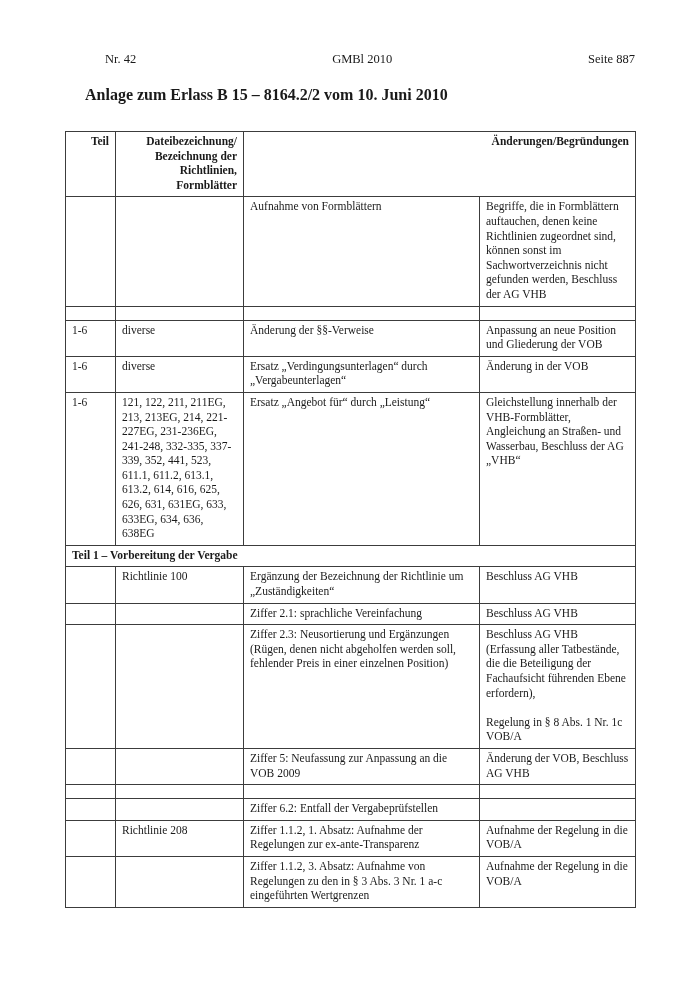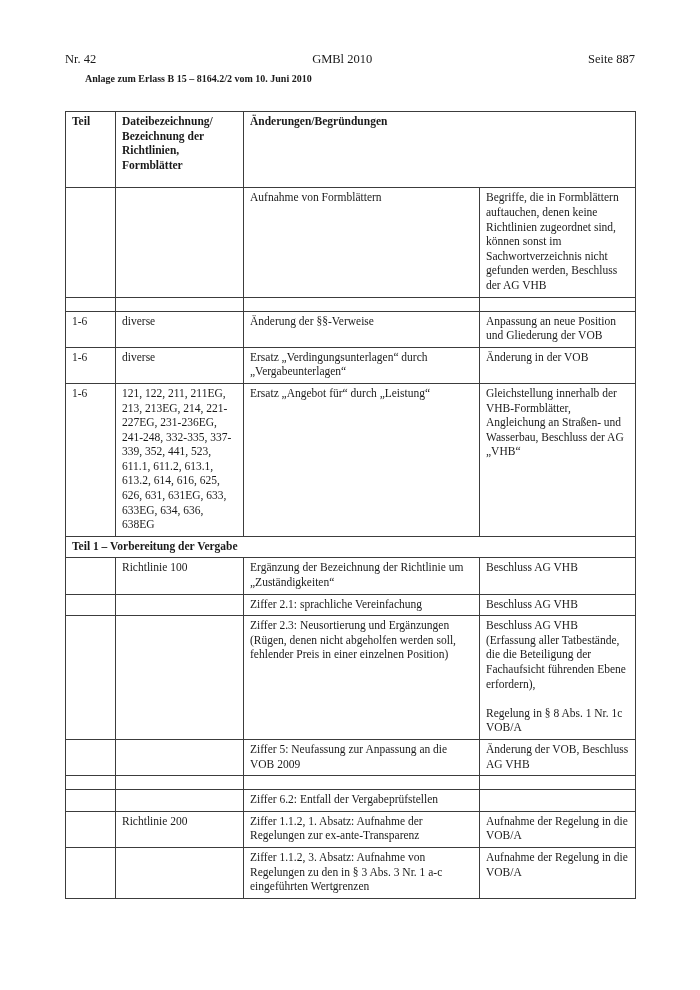--- a/index.html
+++ b/index.html
@@ -13,45 +13,46 @@
   }
   .page {
     width: 700px; height: 990px;
     padding: 52px 65px 0 65px;
   }
   .page-header {
     display: flex;
     justify-content: space-between;
     align-items: baseline;
     font-size: 12.5px;
+    margin-left: 40px;
   }
   .subtitle {
-    margin: 6px 0 0 20px;
+    margin: 19px 0 0 20px;
     font-weight: bold;
-    font-size: 10px;
+    font-size: 16px;
   }
   table.changes {
     margin-top: 27px;
     width: 570px;
     border-collapse: collapse;
     table-layout: fixed;
   }
   table.changes th, table.changes td {
     border: 1px solid #3c3c3c;
     vertical-align: top;
     padding: 2px 6px 4px 6px;
     font-size: 11.5px;
     line-height: 1.27;
     white-space: pre-line;
     word-wrap: break-word;
   }
   table.changes th {
-    text-align: left;
+    text-align: right;
     font-weight: bold;
-    padding-bottom: 15px;
+    padding-bottom: 4px;
     font-family: Liberation Serif, serif;
   }
   th.center { text-align: center; vertical-align: top; }
   .col-teil  { width: 50px; }
   .col-datei { width: 128px; }
   .col-aend  { width: 236px; }
   .col-begr  { width: 156px; }
   tr.empty-row td { height: 14px; padding: 0; }
   td.section-cell {
     padding: 2px 5px 4px 5px;
@@ -154,21 +155,21 @@
           <td></td>
         </tr>
         <tr>
           <td></td>
           <td></td>
           <td>Ziffer 6.2: Entfall der Vergabeprüfstellen</td>
           <td></td>
         </tr>
         <tr>
           <td></td>
-          <td>Richtlinie 200</td>
+          <td>Richtlinie 208</td>
           <td>Ziffer 1.1.2, 1. Absatz: Aufnahme der Regelungen zur ex-ante-Transparenz</td>
           <td>Aufnahme der Regelung in die VOB/A</td>
         </tr>
         <tr>
           <td></td>
           <td></td>
           <td>Ziffer 1.1.2, 3. Absatz: Aufnahme von Regelungen zu den in § 3 Abs. 3 Nr. 1 a-c eingeführten Wertgrenzen</td>
           <td>Aufnahme der Regelung in die VOB/A</td>
         </tr>
       </tbody>

